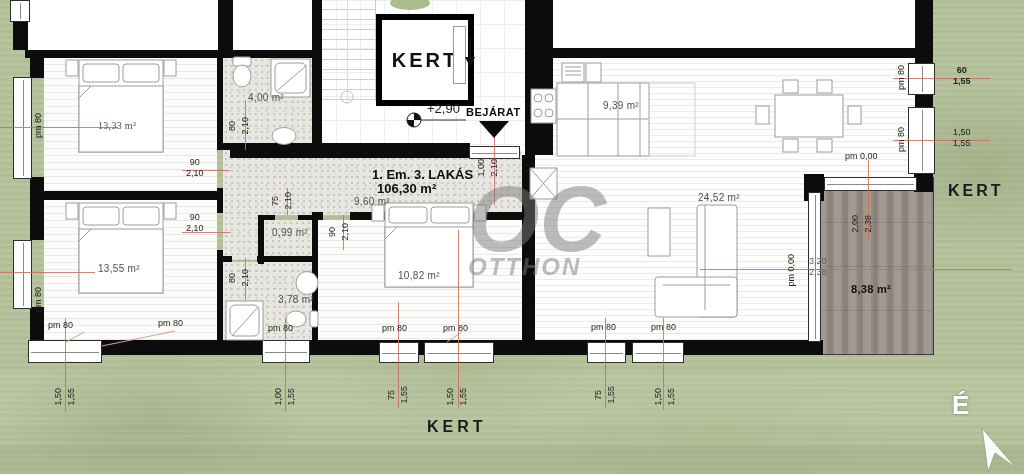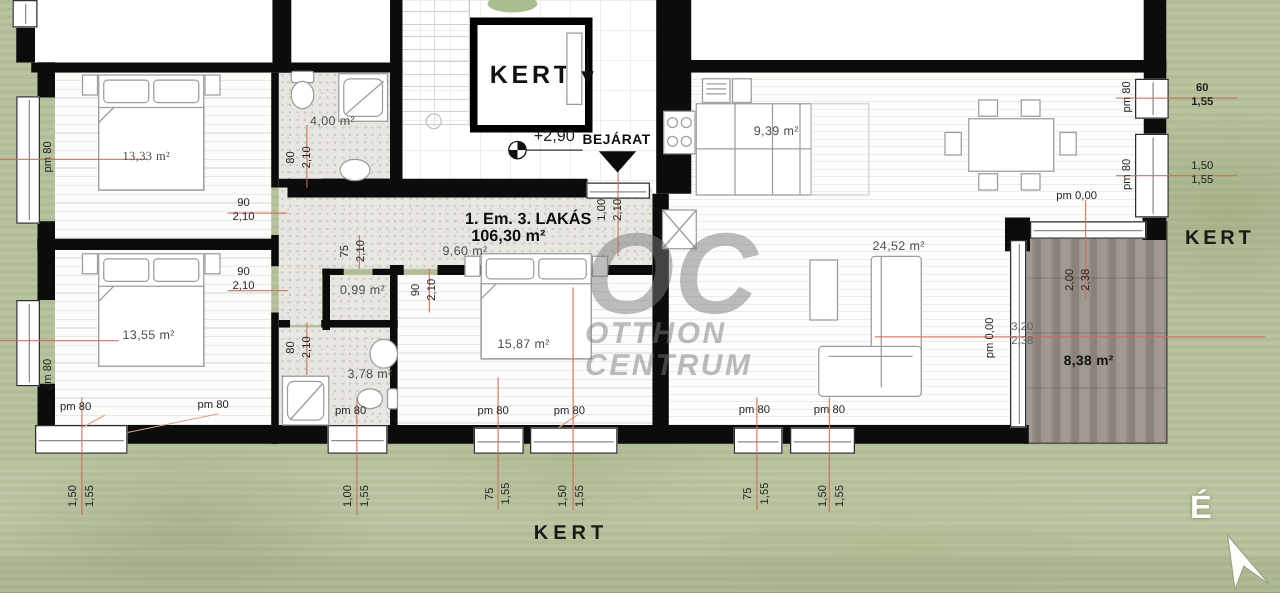--- a/index.html
+++ b/index.html
@@ -298,40 +298,39 @@
         <ellipse cx="410" cy="3" rx="20" ry="7" fill="#93ad72" opacity=".8"></ellipse>
       </g>
     <g>
       <polygon points="982,428 1016,468 995,453 988,472" fill="#fdfdfa" stroke="#9aa88a"></polygon>
     </g>
   </svg>
 
   <div class="wm" style="left:468px;top:184px;font-style:italic;">
     <div class="logo">OC</div>
     <div class="l2">OTTHON</div>
-    <div class="l2">CENTRUM</div>
   </div>
 
   <div class="title" style="left:372px;top:168px;">
     <div>1. Em. 3. LAKÁS</div>
     <div style="padding-left:5px;">106,30 m²</div>
   </div>
 
   <div class="dim" style="left:427px;top:103px;font-size:13px;color:#222;">+2,90</div>
   <div class="dim" style="left:466px;top:107px;font-size:11px;font-weight:bold;color:#0d0d0d;letter-spacing:.5px;">BEJÁRAT</div>
 
   <div class="area" style="left:98px;top:120px;font-family:Liberation Serif, serif;">13,33 m²</div>
   <div class="area" style="left:98px;top:263px;">13,55 m²</div>
   <div class="area" style="left:248px;top:92px;">4,00 m²</div>
   <div class="area" style="left:246px;top:294px;margin-left:32px;">3,78 m²</div>
   <div class="area" style="left:272px;top:227px;">0,99 m²</div>
   <div class="area" style="left:354px;top:196px;">9,60 m²</div>
   <div class="area" style="left:603px;top:100px;">9,39 m²</div>
   <div class="area" style="left:698px;top:192px;">24,52 m²</div>
-  <div class="area" style="left:398px;top:270px;">15,87 m²</div>
+  <div class="area" style="left:398px;top:270px;">10,82 m²</div>
   <div class="area bold" style="left:851px;top:283px;font-size:11px;">8,38 m²</div>
 
   <div class="dim vwrap" style="left:33px;top:110px;height:32px;">
       <span class="vtx">pm 80</span>
     </div>
   <div class="dim vwrap" style="left:33px;top:284px;height:32px;">
       <span class="vtx">pm 80</span>
     </div>
   <div class="dim vwrap" style="left:896px;top:62px;height:32px;">
       <span class="vtx">pm 80</span>

